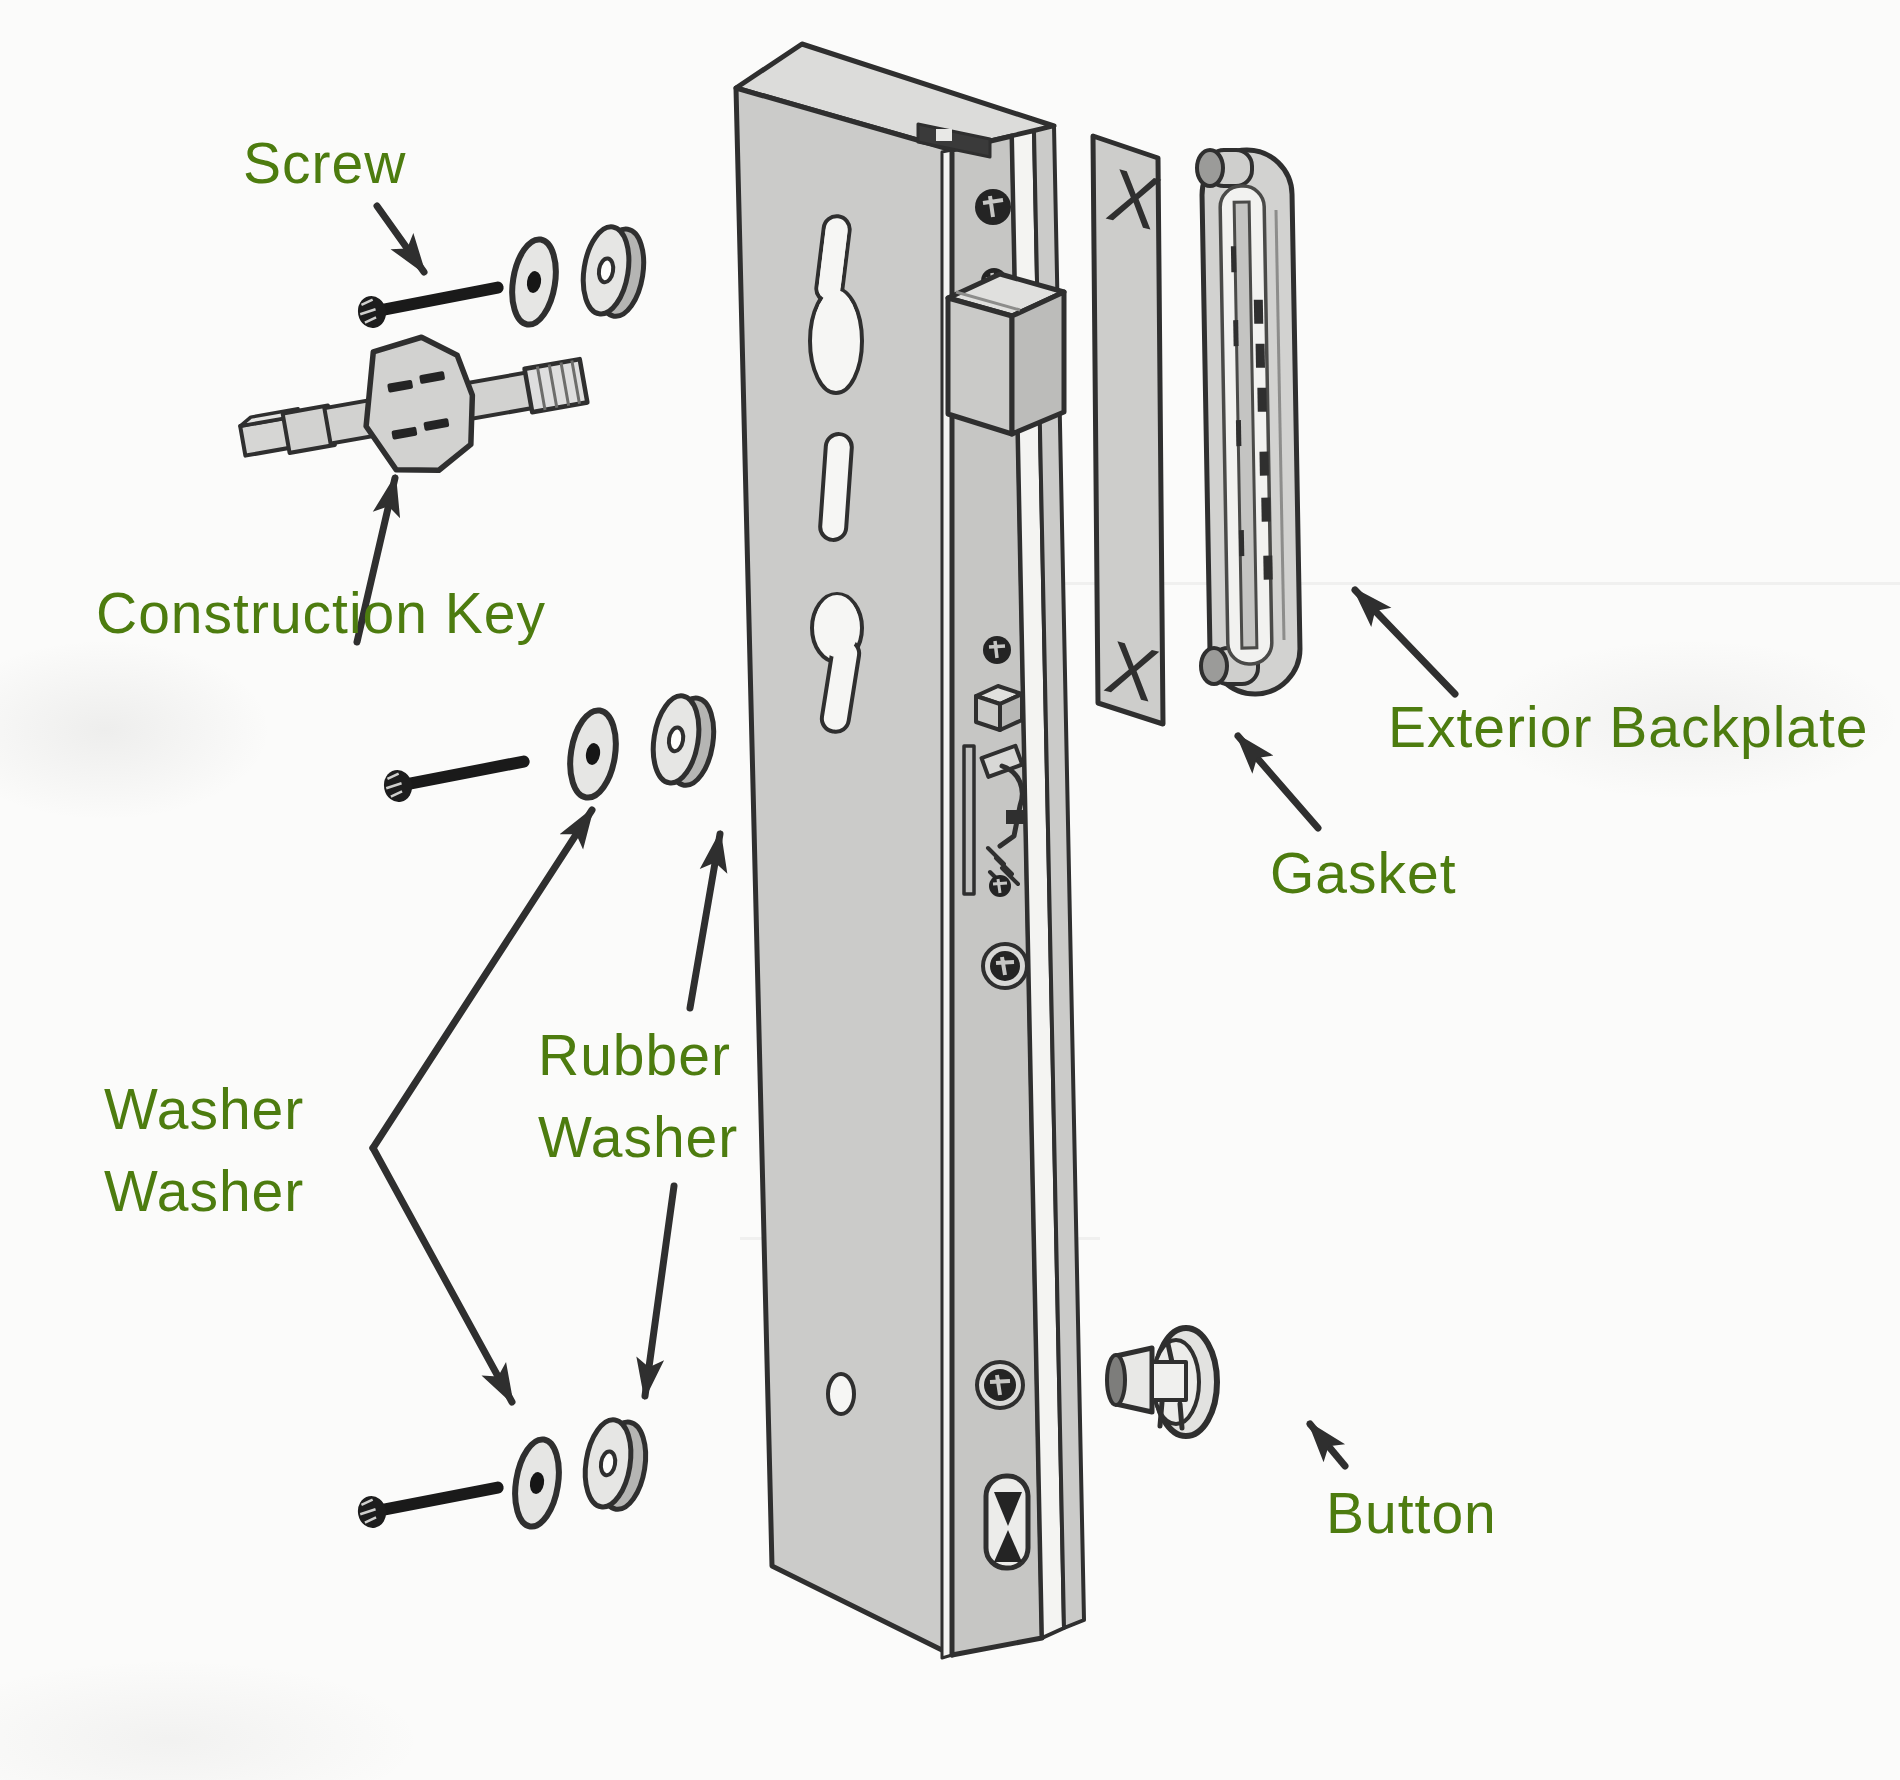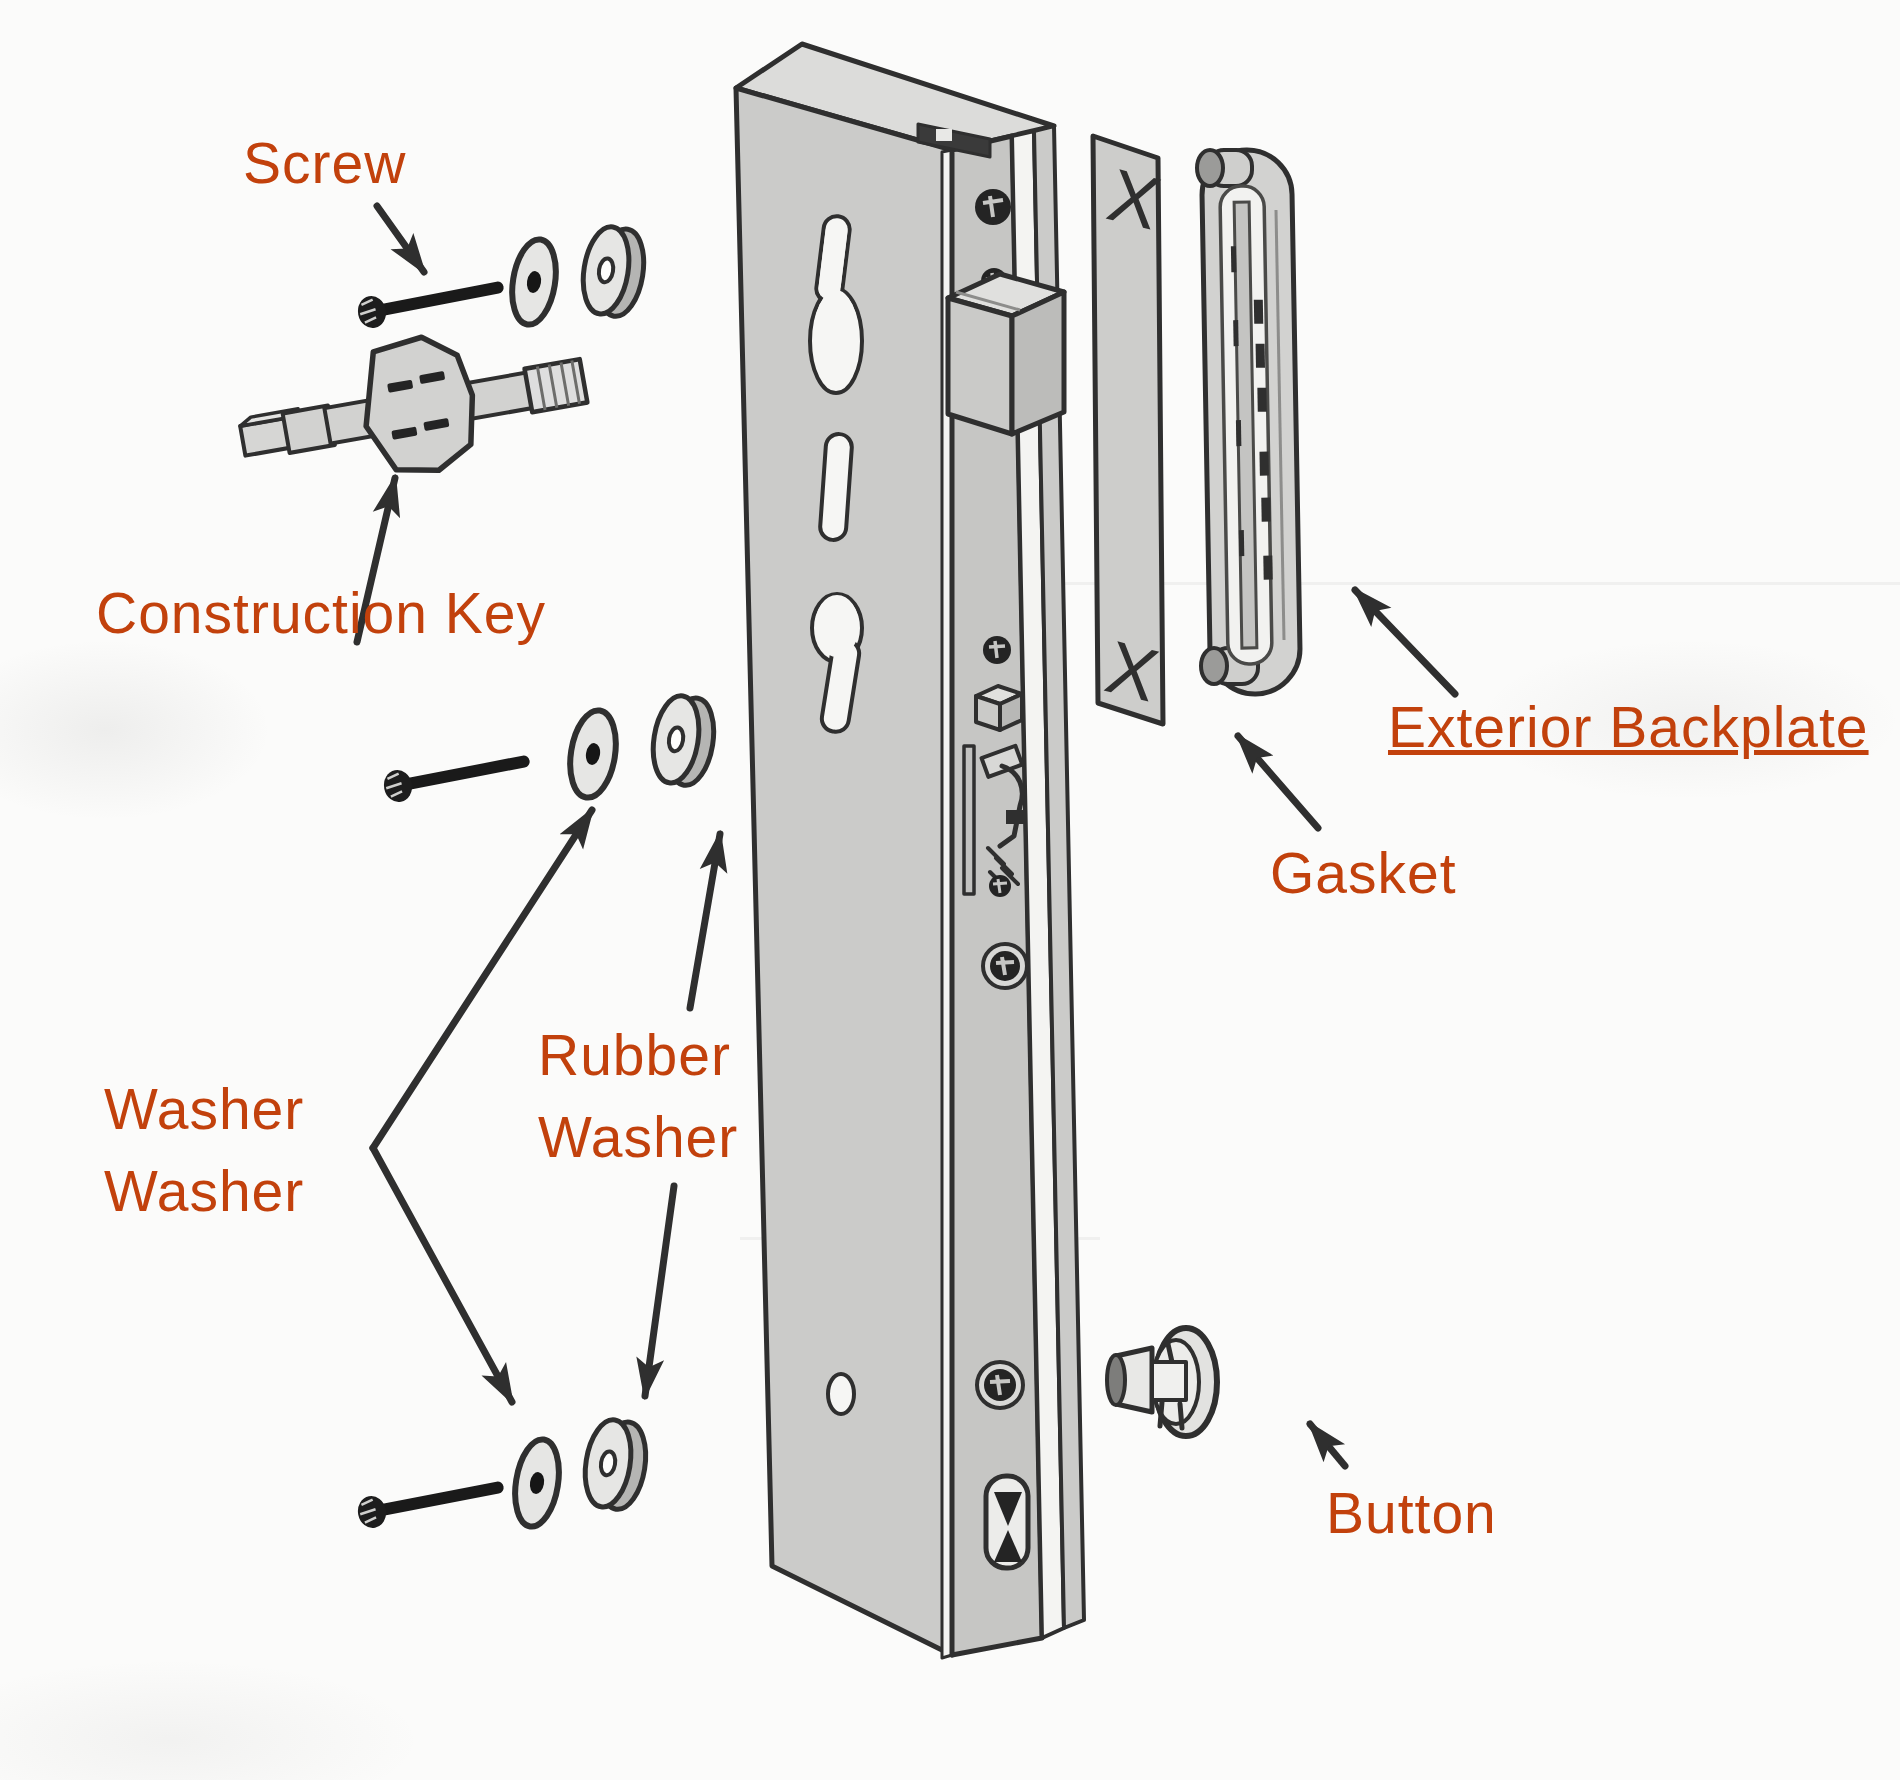--- a/index.html
+++ b/index.html
@@ -7,21 +7,21 @@
     position:relative;
     width:1900px;height:1780px;
     background:#fbfbfa;
     overflow:hidden;
     font-family:"Liberation Sans", sans-serif;
   }
   svg{position:absolute;left:0;top:0;}
   .ink{stroke:#2f2f2f;stroke-linejoin:round;stroke-linecap:round;}
   .label{
     position:absolute;
-    color:#c2410c;
+    color:#4d7c0f;
     font-size:57px;
     letter-spacing:1px;
     white-space:nowrap;
     line-height:82px;
   }
   .smudge{position:absolute;border-radius:50%;pointer-events:none;}
   .scanline{position:absolute;height:3px;background:rgba(60,60,60,0.06);pointer-events:none;}
 </style>
 </head>
 <body>
@@ -252,17 +252,17 @@
     <div>Washer</div>
   </div>
 
   <div class="label" style="left:538px;top:1014px;">
     <div>Rubber</div>
     <div>Washer</div>
   </div>
 
   <div class="label" style="left:1262px;top:832px;margin-left:8px;">Gasket</div>
 
-  <div class="label" style="left:1388px;top:686px;text-decoration:underline;">Exterior Backplate</div>
+  <div class="label" style="left:1388px;top:686px;">Exterior Backplate</div>
 
   <div class="label" style="left:1326px;top:1472px;">Button</div>
 
 </div>
 
 </body></html>

